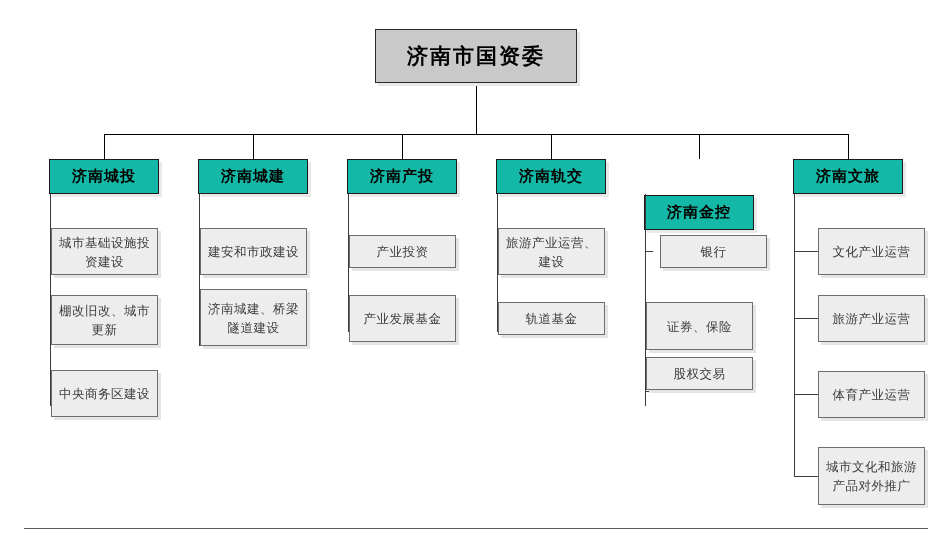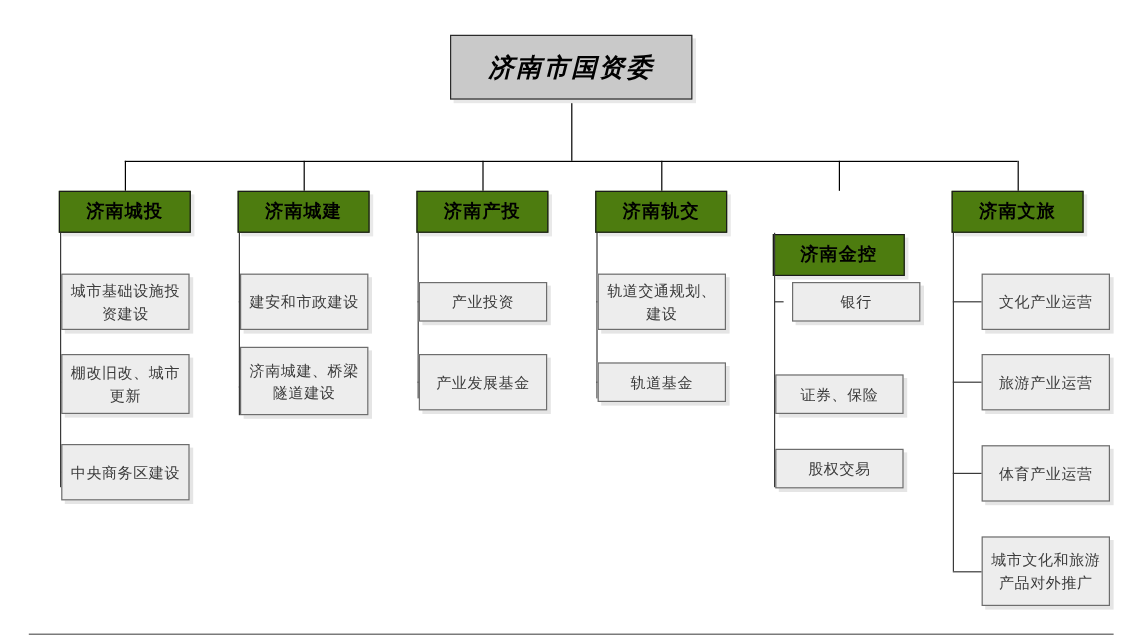--- a/index.html
+++ b/index.html
@@ -23,28 +23,27 @@
   .root-box{
     position:absolute;
     left:375px;top:29px;width:202px;height:54px;
     background:#c9c9c9;
     border:1px solid #2b2b2b;
     box-shadow:3px 3px 0 0 #e8e8e8;
     display:flex;align-items:center;justify-content:center;
     font-size:21px;font-weight:bold;color:#000000;
     letter-spacing:2px;
     box-sizing:border-box;
-    font-style:italic;
   }
 
   
   .head-box{
     position:absolute;
     width:110px;height:35px;top:159px;
-    background:#4d7c0f;
+    background:#14b8a6;
     border:1px solid #1b1b1b;
     box-shadow:3px 3px 0 0 #e9e9e9;
     display:flex;align-items:center;justify-content:center;
     font-size:15px;font-weight:bold;color:#000000;
     letter-spacing:1px;
     box-sizing:border-box;
   }
 
   
   .leaf-box{
@@ -109,30 +108,30 @@
 
   <div class="spine" style="left:348px;top:194px;height:138px;"></div>
   <div class="stub" style="left:348px;top:251px;width:8px;"></div>
   <div class="stub" style="left:348px;top:318px;width:8px;"></div>
   <div class="leaf-box" style="left:349px;top:235px;height:33px;">产业投资</div>
   <div class="leaf-box" style="left:349px;top:295px;height:47px;">产业发展基金</div>
 
   <div class="spine" style="left:497px;top:194px;height:138px;"></div>
   <div class="stub" style="left:497px;top:251px;width:8px;"></div>
   <div class="stub" style="left:497px;top:318px;width:8px;"></div>
-  <div class="leaf-box" style="left:498px;top:228px;height:47px;">轨道交通规划、建设</div>
+  <div class="leaf-box" style="left:498px;top:228px;height:47px;">旅游产业运营、建设</div>
   <div class="leaf-box" style="left:498px;top:302px;height:33px;">轨道基金</div>
 
   <div class="spine" style="left:645px;top:194px;height:212px;"></div>
   <div class="stub" style="left:645px;top:251px;width:8px;"></div>
   <div class="stub" style="left:645px;top:318px;width:8px;"></div>
   <div class="stub" style="left:645px;top:391px;width:8px;"></div>
   <div class="leaf-box" style="left:660px;top:235px;height:33px;text-align:right;">银行</div>
-  <div class="leaf-box" style="left:646px;top:312px;height:33px;">证券、保险</div>
-  <div class="leaf-box" style="left:646px;top:374px;height:33px;">股权交易</div>
+  <div class="leaf-box" style="left:646px;top:302px;height:48px;">证券、保险</div>
+  <div class="leaf-box" style="left:646px;top:357px;height:33px;">股权交易</div>
 
   <div class="spine" style="left:794px;top:194px;height:282px;"></div>
   <div class="stub" style="left:794px;top:251px;width:26px;"></div>
   <div class="stub" style="left:794px;top:318px;width:26px;"></div>
   <div class="stub" style="left:794px;top:394px;width:26px;"></div>
   <div class="stub" style="left:794px;top:476px;width:26px;"></div>
   <div class="leaf-box" style="left:818px;top:228px;height:47px;">文化产业运营</div>
   <div class="leaf-box" style="left:818px;top:295px;height:47px;">旅游产业运营</div>
   <div class="leaf-box" style="left:818px;top:371px;height:47px;">体育产业运营</div>
   <div class="leaf-box" style="left:818px;top:447px;height:58px;">城市文化和旅游产品对外推广</div>

